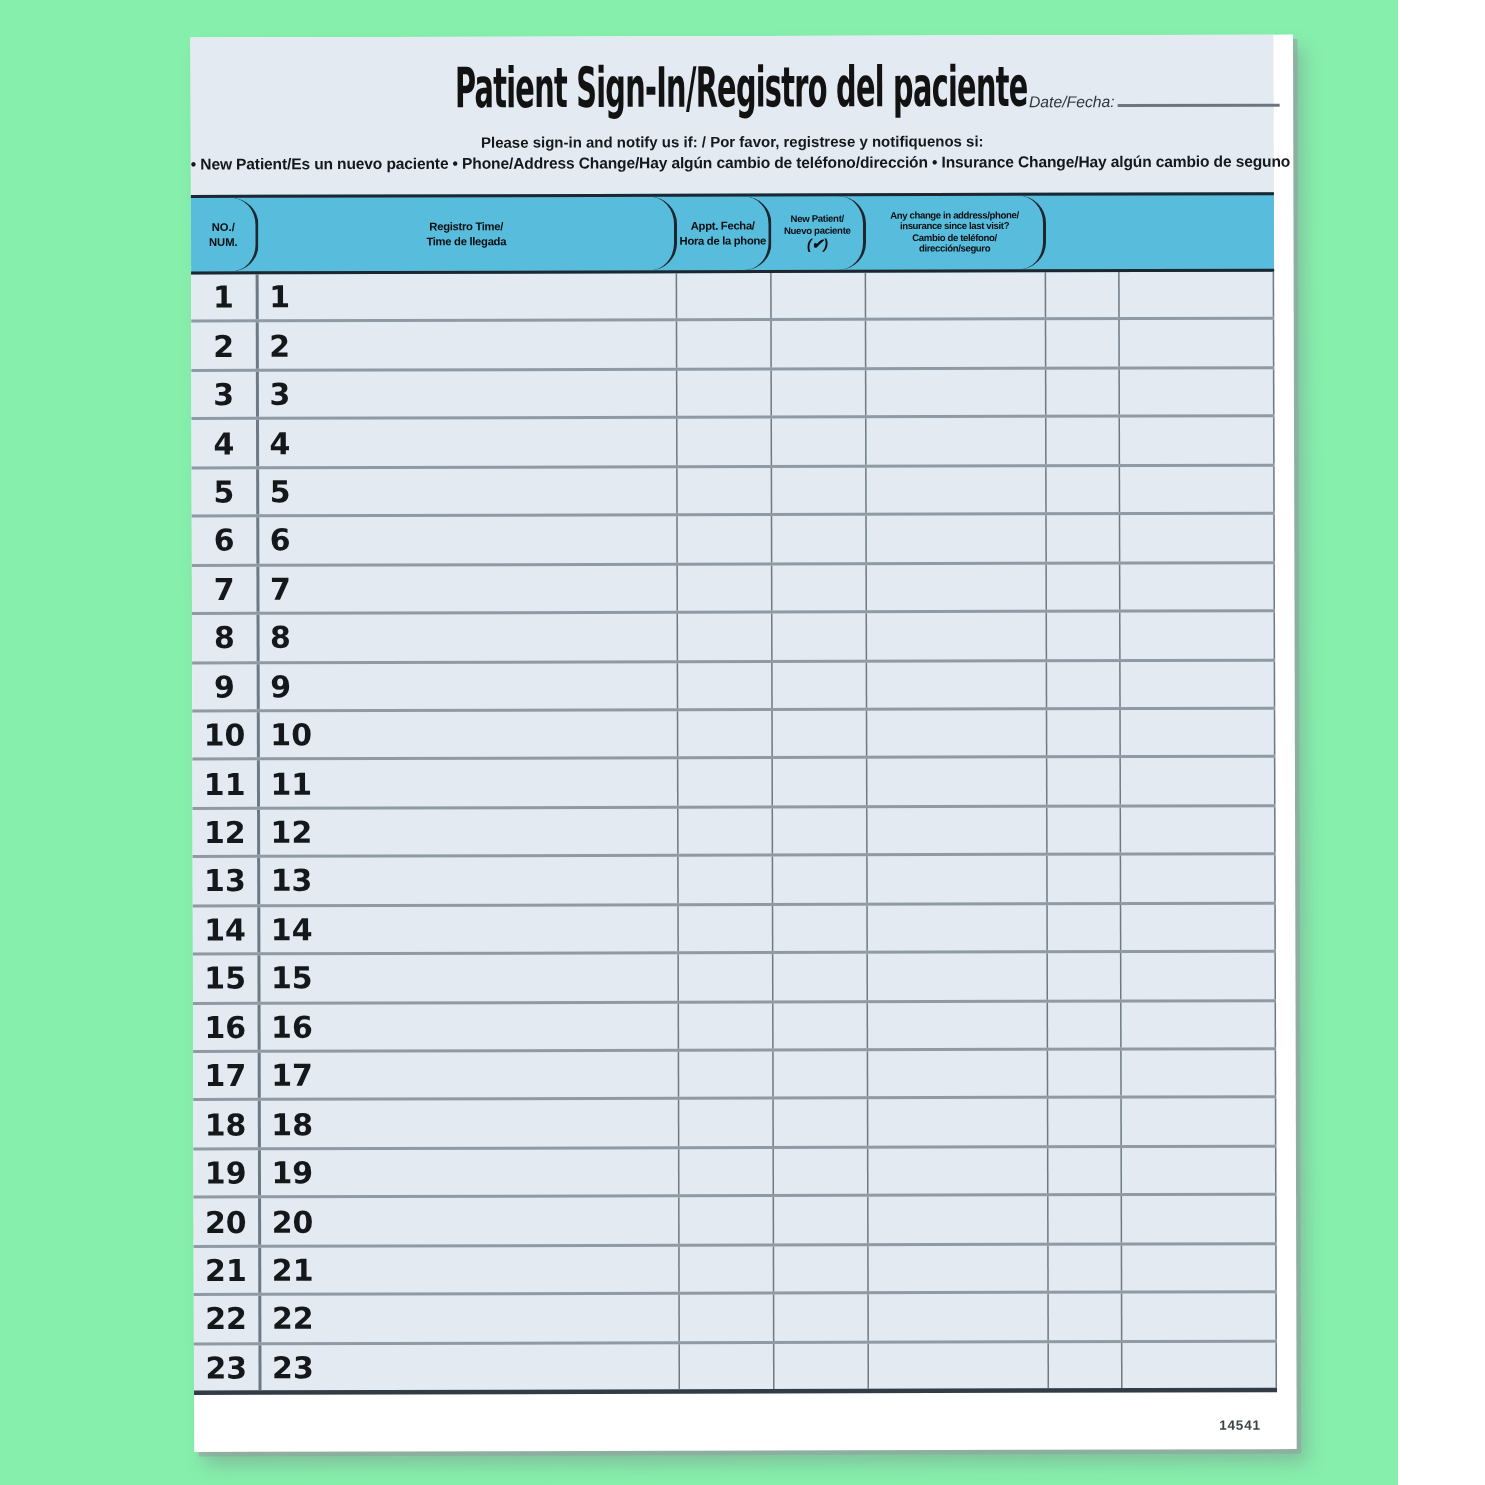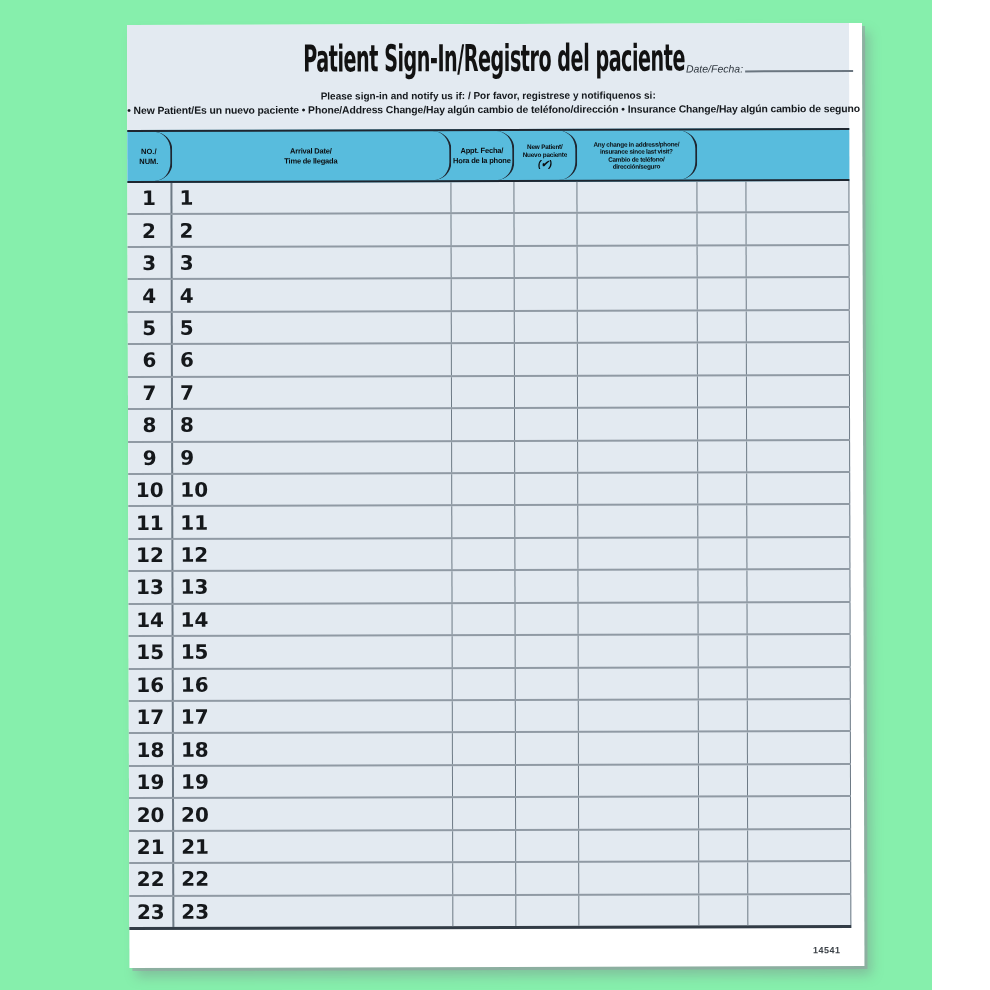--- a/index.html
+++ b/index.html
@@ -92,21 +92,21 @@
       <div class="instr1">Please sign-in and notify us if: / Por favor, registrese y notifiquenos si:</div>
       <div class="instr2">• New Patient/Es un nuevo paciente • Phone/Address Change/Hay algún cambio de teléfono/dirección • Insurance Change/Hay algún cambio de seguno</div>
 
       <div class="table">
         <div class="thead">
             <div class="hcell col-num">
               <div class="hline">NO./</div>
               <div class="hline">NUM.</div>
             </div>
             <div class="hcell col-arrival">
-              <div class="hline">Arrival Date/</div>
+              <div class="hline">Registro Time/</div>
               <div class="hline">Time de llegada</div>
             </div>
             <div class="hcell col-appt">
               <div class="hline">Appt. Fecha/</div>
               <div class="hline">Hora de la phone</div>
             </div>
             <div class="hcell col-new_patient">
               <div class="hline">New Patient/</div>
               <div class="hline">Nuevo paciente</div>
               <div class="hline check">(✔)</div>

